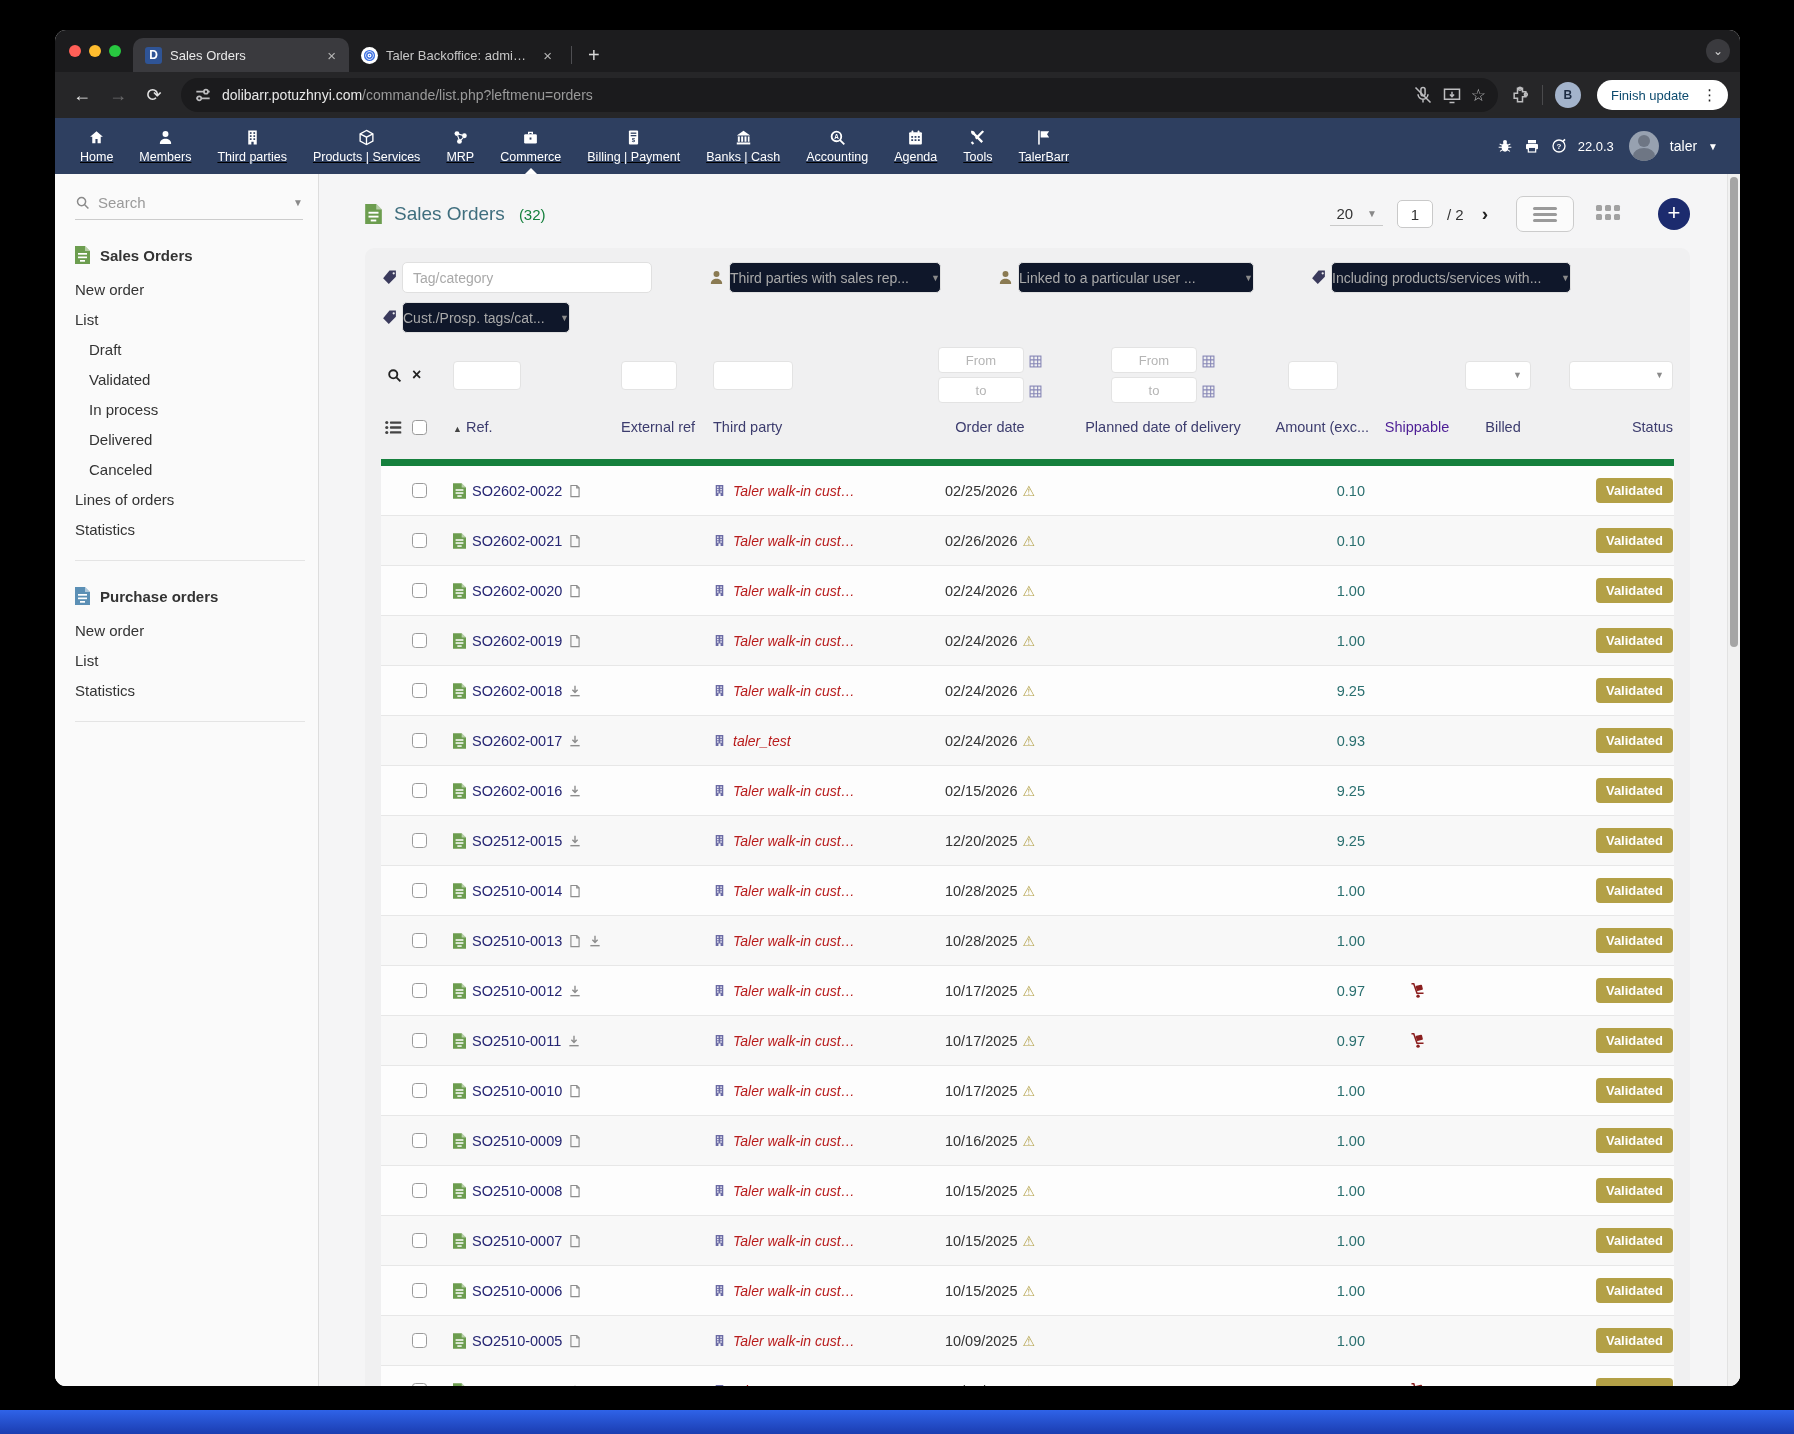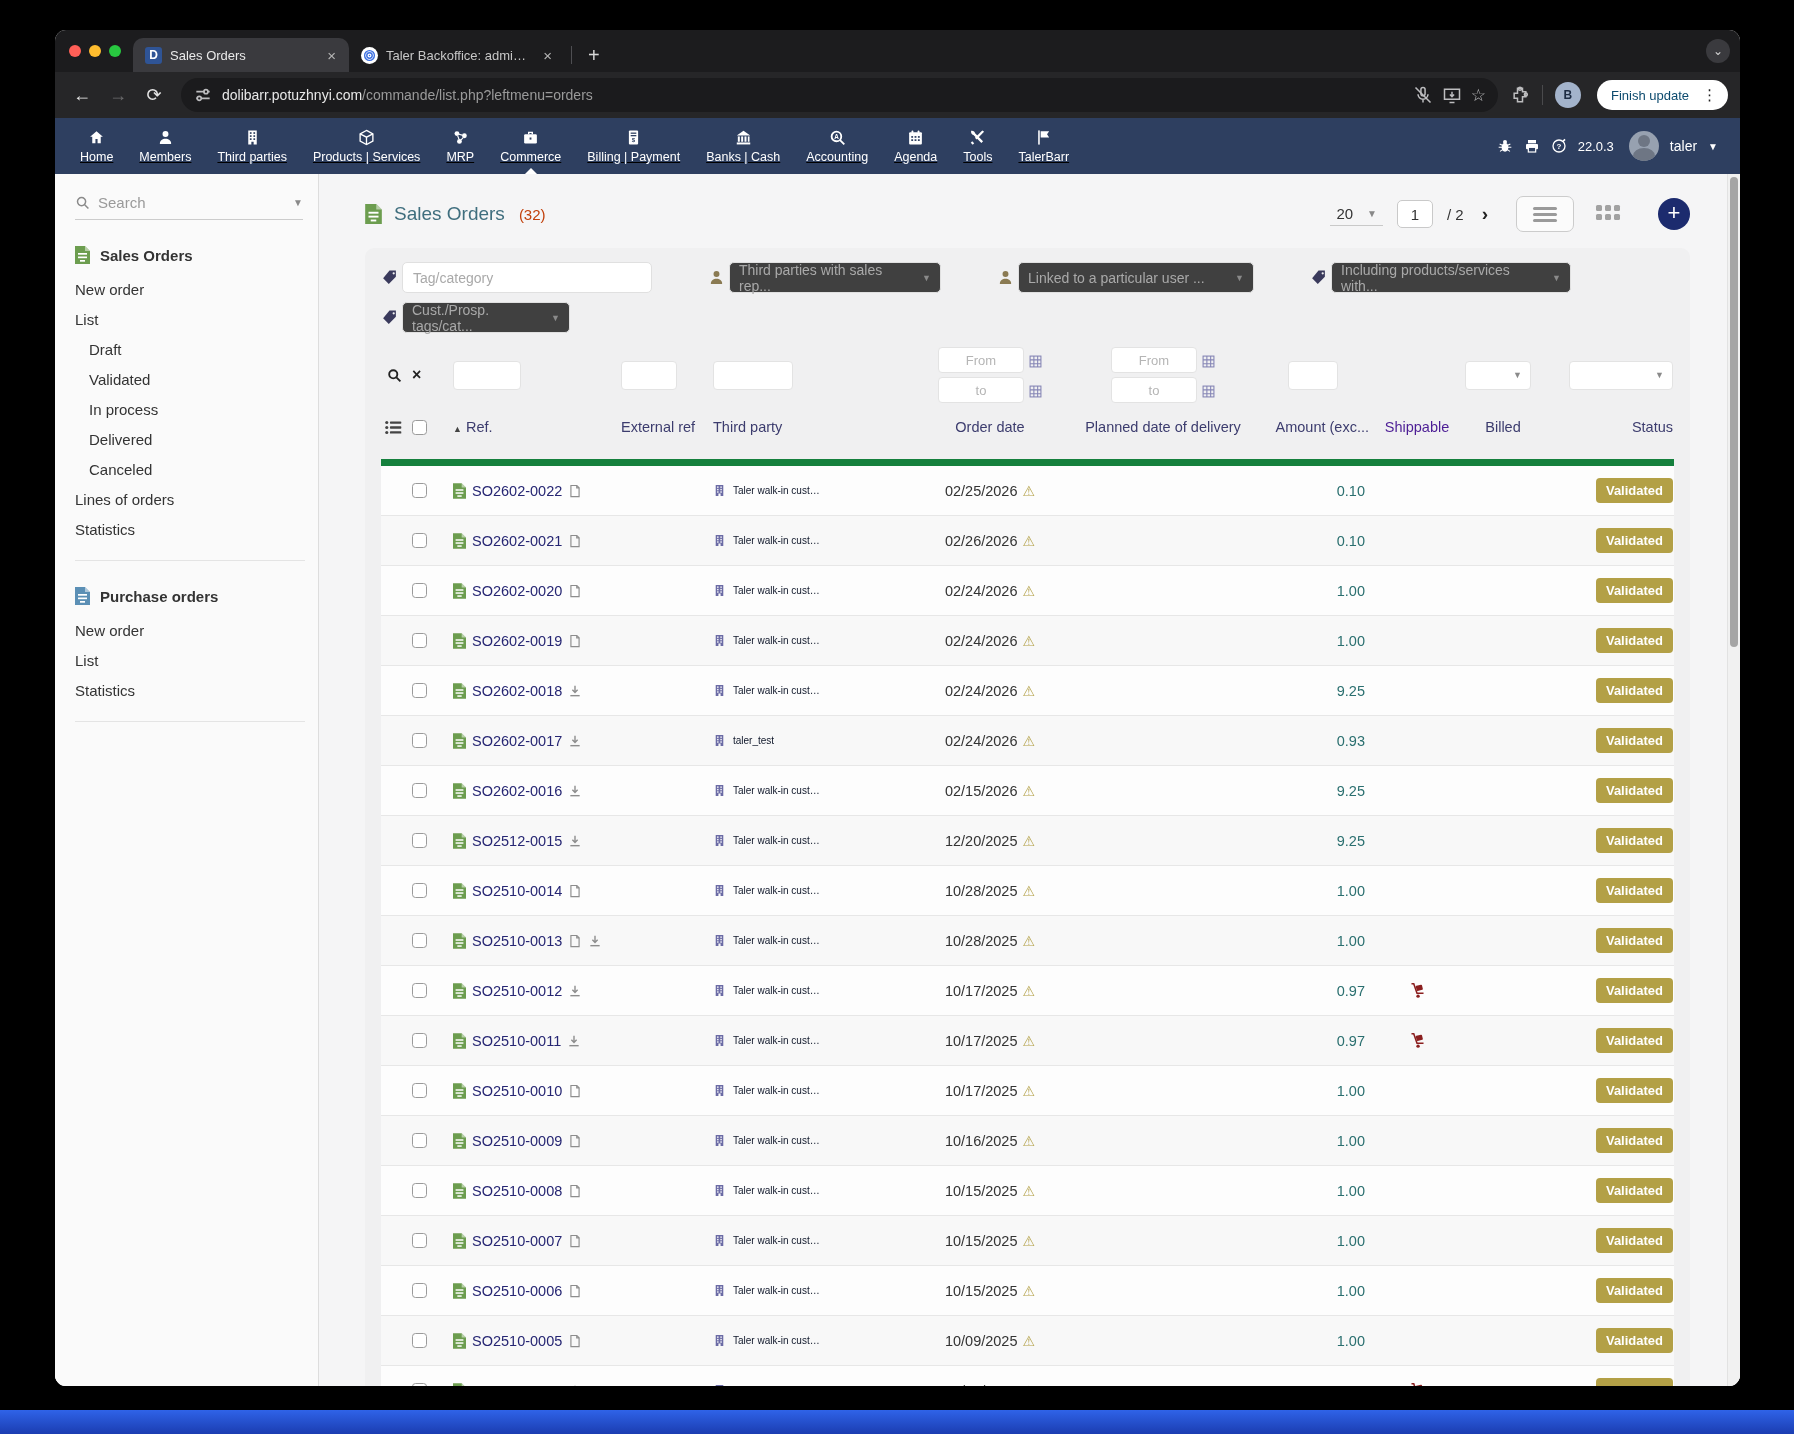--- a/index.html
+++ b/index.html
@@ -87,21 +87,21 @@
   .side-item.indent { padding-left:14px; }
   .side-hr { border:none; border-top:1px solid #e4e4e4; margin:16px 0 0 0; width:230px; }
 
   
   .main { flex:1; padding:22px 50px 0 46px; min-width:0; }
   .main-header { display:flex; align-items:center; }
   .ptitle-wrap { display:flex; align-items:center; gap:12px; }
   .ptitle-wrap .doc { width:17px; height:20px; }
   .ptitle-wrap .doc svg { width:100%; height:100%; }
   .ptitle { font-size:19px; color:#3f6e7e; font-weight:500; }
-  .pcount { font-size:15px; color:#c2410c; margin-left:2px; }
+  .pcount { font-size:15px; color:#15803d; margin-left:2px; }
   .header-controls { margin-left:auto; display:flex; align-items:center; gap:14px; }
   .pagesize { display:flex; align-items:center; gap:14px; border-bottom:1px solid #c9c9c9; padding:3px 6px; }
   .pagesize .val { font-size:15px; color:#333; }
   .pagesize .caret { color:#888; font-size:10px; }
   .pagebox { width:36px; height:28px; border:1px solid #c9c9c9; border-radius:5px; background:#fff;
              display:flex; align-items:center; justify-content:center; font-size:15px; color:#333; }
   .pageof { font-size:15px; color:#333; }
   .nextpage { font-size:19px; color:#222; font-weight:bold; padding:0 4px; }
   .viewbtn { width:58px; height:36px; border:1px solid #ccc; border-radius:7px; background:#fbfbfb;
              display:flex; align-items:center; justify-content:center; margin-left:10px; }
@@ -114,22 +114,22 @@
 
   
   .card { margin-top:16px; background:#f0f0f1; border-radius:9px; padding:14px 16px 0 16px; }
   .filter-row { display:flex; align-items:center; }
   .fgroup { display:flex; align-items:center; gap:4px; margin-right:56px; }
   .fgroup .fic { width:17px; height:17px; }
   .fgroup .fic svg { width:100%; height:100%; }
   .tag-ic { color:#3a3a5c; } .person-ic { color:#8a7a52; }
   .finput { height:31px; background:#fff; border:1px solid #e0e0e0; border-radius:5px; display:flex; align-items:center;
             padding:0 10px; color:#a9a9a9; font-size:14px; }
-  .fselect { height:31px; background:#404040; border:1px solid #e0e0e0; border-radius:5px; display:flex; align-items:center;
-             padding:0 9px; color:#a9a9a9; font-size:14px; gap:10px;justify-content:flex-end; }
+  .fselect { height:31px; background:#0f172a; border:1px solid #e0e0e0; border-radius:5px; display:flex; align-items:center;
+             padding:0 0; color:#a9a9a9; font-size:14px; gap:10px;justify-content:flex-end; }
   .fselect .scaret { color:#8a8a8a; font-size:9px; margin-left:auto; }
   .filter-row.second { margin-top:9px; }
 
   
   .tgrid { display:grid; grid-template-columns:72px 168px 92px 198px 158px 188px 112px 96px 76px 132px; align-items:center; }
   .search-cells { padding:14px 0 10px 0; }
   .srch-iconpair { display:flex; align-items:center; gap:10px; padding-left:6px; }
   .srch-iconpair .mg { width:15px; height:15px; color:#222; }
   .srch-iconpair .mg svg { width:100%; height:100%; }
   .srch-iconpair .xx { color:#222; font-size:16px; font-weight:bold; line-height:1; }
@@ -160,21 +160,21 @@
   .trow:nth-child(even) { background:#f8f8f8; }
   .cell-ref { display:flex; align-items:center; gap:6px; min-width:0; }
   .cell-ref .doc { width:13px; height:16px; flex:0 0 auto; }
   .cell-ref .doc svg { width:100%; height:100%; }
   .reflink { color:#262673; font-size:14.5px; white-space:nowrap; }
   .miniic { width:14px; height:14px; color:#8d8d8d; flex:0 0 auto; }
   .miniic svg { width:100%; height:100%; }
   .cell-tp { display:flex; align-items:center; gap:7px; min-width:0; }
   .cell-tp .bld { width:13px; height:15px; color:#6b6ba5; flex:0 0 auto; }
   .cell-tp .bld svg { width:100%; height:100%; }
-  .tplink { color:#0f172a; font-size:10px; white-space:nowrap; overflow:hidden; text-overflow:ellipsis; }
+  .tplink { color:#b91c1c; font-size:14px; white-space:nowrap; overflow:hidden; text-overflow:ellipsis;font-style:italic; }
   .cell-date { text-align:center; font-size:14.5px; color:#333; white-space:nowrap; }
   .warn { color:#b3a046; font-size:14px; margin-left:5px; }
   .cell-amt { text-align:right; font-size:14.5px; color:#2a6f6f; padding-right:4px; }
   .cell-ship { display:flex; justify-content:center; }
   .dolly { width:17px; height:17px; color:#8b1f1f; }
   .dolly svg { width:100%; height:100%; }
   .cell-status { display:flex; justify-content:flex-end; }
   .badge { background:#b3a046; color:#fff; font-size:13px; font-weight:bold; border-radius:4px; padding:5px 10px; }
 
   

